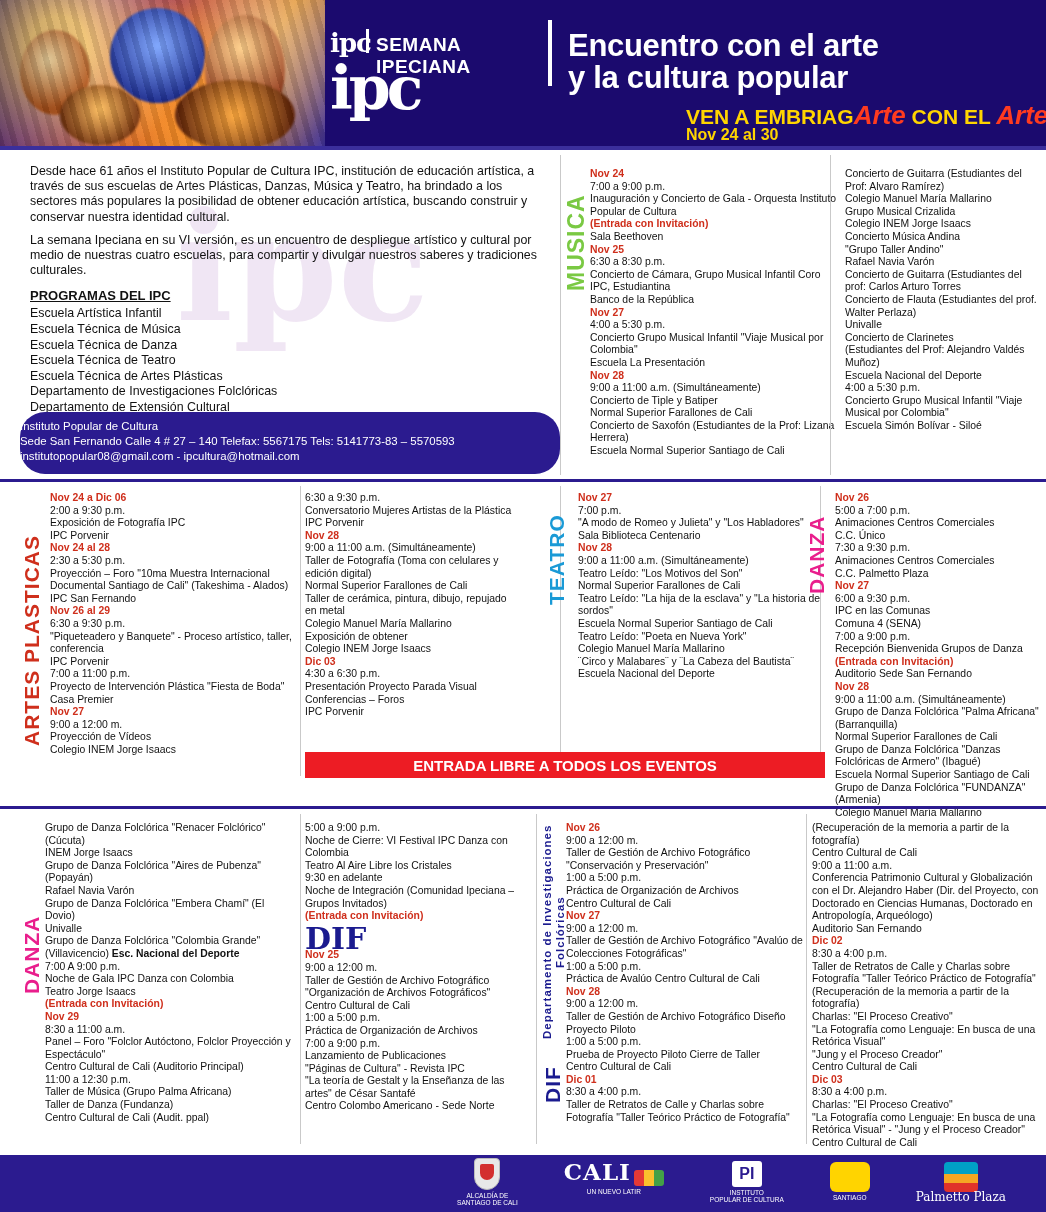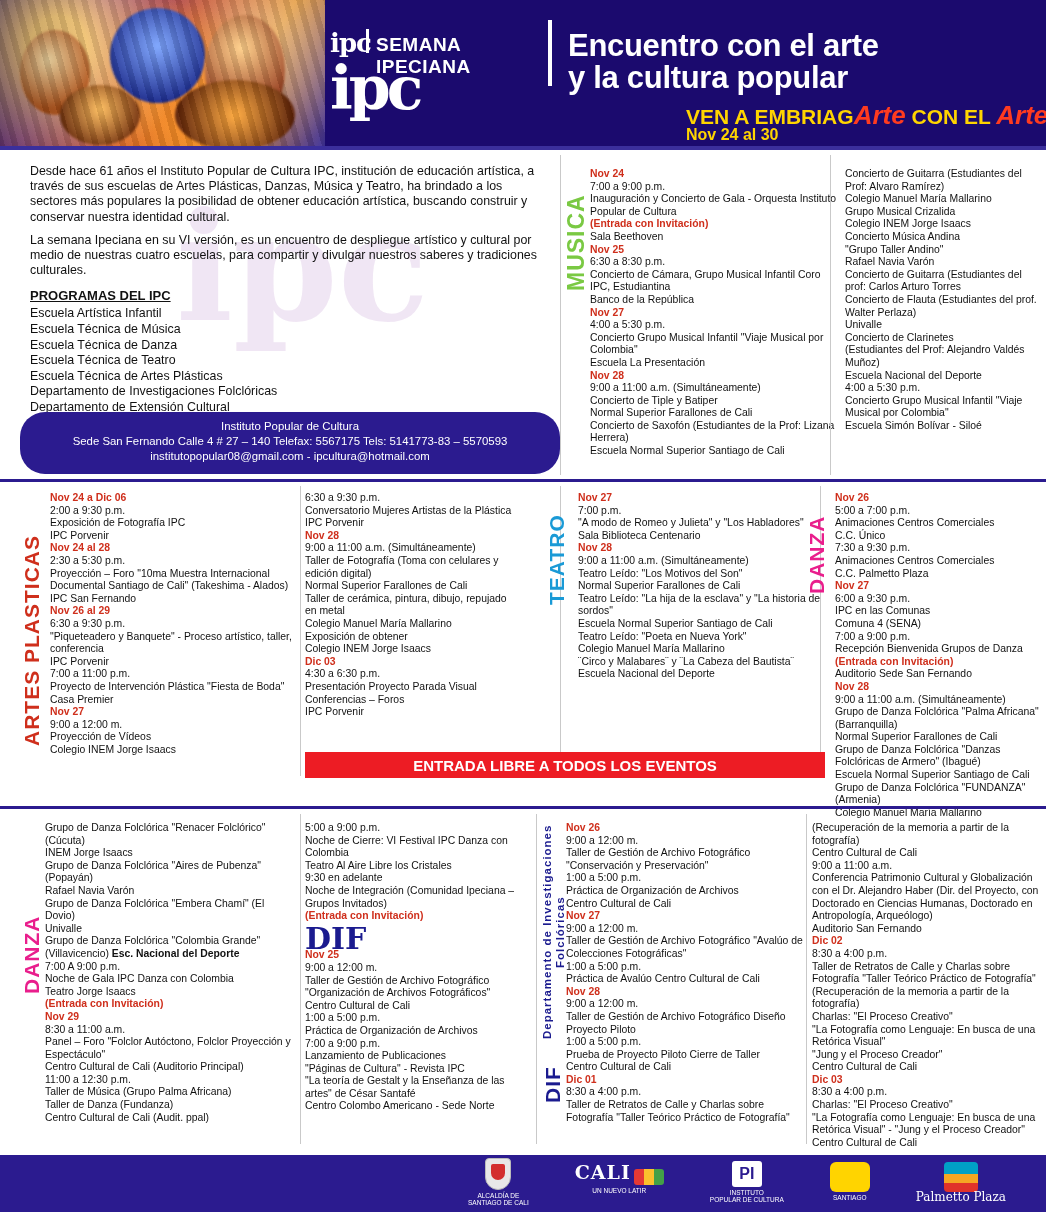--- a/index.html
+++ b/index.html
@@ -89,21 +89,21 @@
   .programas-title{ font-size:13px; font-weight:bold; color:#111; margin:10px 0 3px 0;text-decoration:underline; }
   .prog-list{ font-size:12.4px; line-height:15.6px; color:#111; }
   .watermark{
     position:absolute; left:176px; top:60px; width:220px; height:240px;
     color:#efe4f3; font-family:"DejaVu Serif", serif; font-size:150px; font-weight:bold;
     line-height:115px; z-index:-1; opacity:.9;
   }
 
   .contact-box{
     position:absolute; left:20px; top:412px; width:540px; height:62px;
-    background:#2b1b8f; color:#fff; text-align:center; padding-top:7px;border-radius:25px;
+    background:#2b1b8f; color:#fff; text-align:left; padding-top:7px;border-radius:25px;
   }
   .contact-box div{ font-size:11.4px; line-height:15px; }
   .side-label{
     writing-mode:vertical-rl; transform:rotate(180deg);
     font-weight:bold; letter-spacing:1px; text-align:center;
   }
   .lbl-musica{
     position:absolute; left:563px; top:168px; height:150px; width:26px;
     color:#7ac943; font-size:23px;
   }
@@ -168,21 +168,21 @@
     display:flex; align-items:center; justify-content:flex-end; gap:46px; padding-right:40px;
   }
   .flogo{ display:flex; flex-direction:column; align-items:center; color:#fff; font-size:6.5px; line-height:7.5px; text-align:center; }
   .flogo .mark{ margin-bottom:2px; }
   .shield{
     width:26px; height:32px; background:#e8e8e8;
     border-radius:4px 4px 13px 13px; border:1px solid #bbb;
     position:relative;
   }
   .shield:after{ content:""; position:absolute; left:5px; top:5px; width:14px; height:16px; background:#d32f2f; border-radius:2px 2px 7px 7px; }
-  .cali-mark{ font-family:"DejaVu Serif", serif; font-weight:bold; font-size:19px; color:#fff; letter-spacing:1px;}
+  .cali-mark{ font-family:"DejaVu Serif", serif; font-weight:bold; font-size:23px; color:#fff; letter-spacing:1px;}
   .cali-swatch{ display:inline-block; width:30px; height:16px; vertical-align:middle; margin-left:3px;
     background:linear-gradient(90deg,#e53935 0 33%, #fbc02d 33% 66%, #43a047 66% 100%); border-radius:3px;}
   .pi-mark{ width:30px; height:26px; background:#fff; color:#2b1b8f; font-weight:bold; font-size:16px; display:flex; align-items:center; justify-content:center; border-radius:3px;}
   .hand-mark{ width:40px; height:30px; background:#ffd400; border-radius:6px; color:#2b1b8f; font-size:8px; display:flex; align-items:flex-end; justify-content:center; font-weight:bold;}
   .pp-mark{ width:34px; height:30px; background:linear-gradient(180deg,#00a0c6 0 40%,#f5a623 40% 70%,#e0322a 70% 100%); border-radius:4px;}
   .pp-text{ color:#fff; font-family:"DejaVu Serif", serif; font-size:12px; }
 </style>
 </head>
 <body>
 

